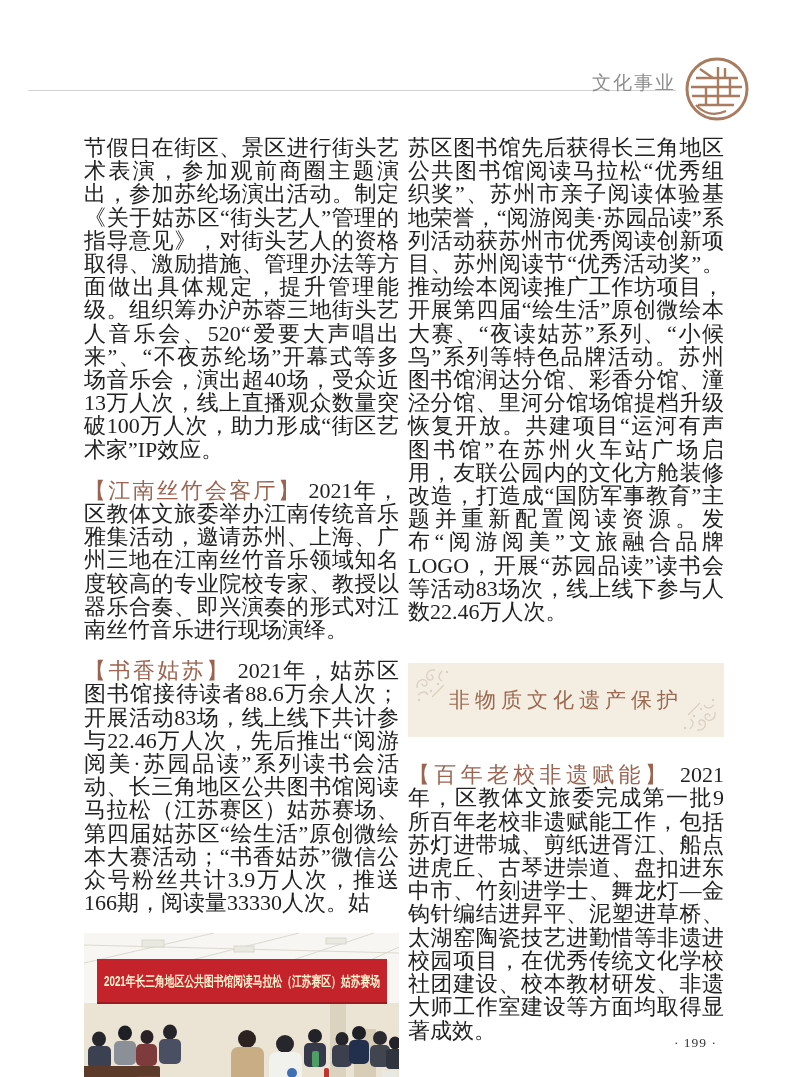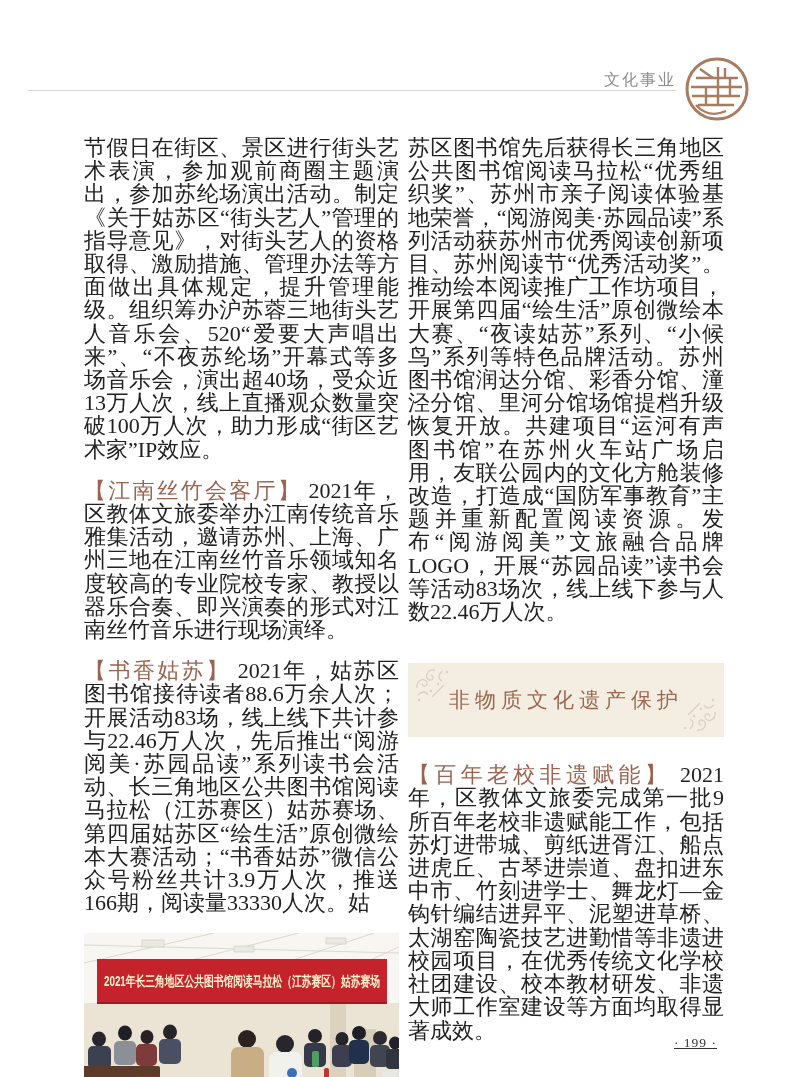--- a/index.html
+++ b/index.html
@@ -4,21 +4,21 @@
 <style>
   html,body { margin:0; padding:0; background:#ffffff; }
   .page {
     position:relative; width:793px; height:1077px; background:#ffffff;
     font-family:"Liberation Serif","DejaVu Serif",serif; color:#222; overflow:hidden;
   }
   
   .header-rule { position:absolute; left:28px; top:90px; width:648px; height:1px; background:#d4d4d4; }
   .header-title {
     position:absolute; left:0; top:70px; width:676px; text-align:right;
-    font-size:16px; color:#8d8d8d; letter-spacing:2px;
+    font-size:19px; color:#8d8d8d; letter-spacing:2px;
   }
   .seal { position:absolute; left:684px; top:56px; width:66px; height:66px; }
   
   .col { position:absolute; top:136px; }
   .col-left  { left:84px;  width:315px; }
   .col-right { left:408px; width:316px; }
   p.body {
     margin:0 0 18px 0; font-size:22px; line-height:23.2px;
     text-align:justify; color:#212121;
   }
@@ -41,21 +41,21 @@
     margin:0; font-size:21px; font-weight:normal; color:#9b6850; letter-spacing:5px;
     font-family:"Liberation Sans","DejaVu Sans",sans-serif;
   }
   .orn { position:absolute; }
   .orn-tl { top:4px; left:6px; }
   .orn-br { bottom:4px; right:6px; transform:rotate(180deg); }
   .mt-30 { margin-top:30px; }
   
   .page-number {
     position:absolute; right:76px; bottom:26px; font-size:13.5px;
-    color:#333; letter-spacing:1px;text-decoration:underline;
+    color:#333; letter-spacing:1px;
   }
 </style>
 </head>
 <body>
 
 <div class="page">
 
   <div class="header-rule"></div>
   <div class="header-title">文化事业</div>
   <svg class="seal" viewBox="0 0 66 66" aria-hidden="true">

